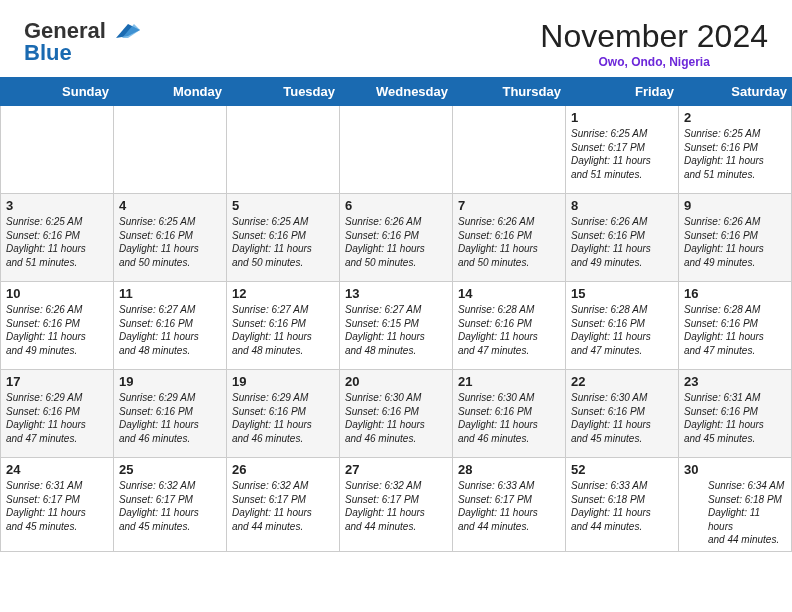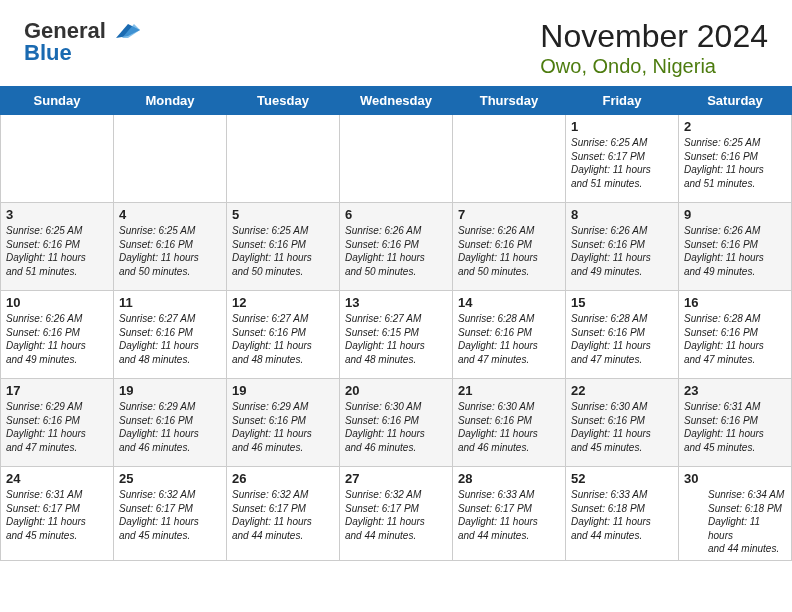--- a/index.html
+++ b/index.html
@@ -15,44 +15,44 @@
       justify-content: space-between;
       align-items: flex-start;
       padding: 18px 24px 8px 24px;
     }
     .logo {
       display: flex;
       flex-direction: column;
       align-items: flex-start;
     }
     .title-block {
-      text-align: left;
+      text-align: center;
     }
     .title-block h1 {
       font-size: 32px;
       font-weight: normal;
       color: #222;
     }
     .title-block h2 {
-      font-size: 20px;
-      font-weight: normal;
-      color: #4d7c0f;
+      font-size: 12px;
+      font-weight: bold;
+      color: #6d28d9;
     }
     .calendar {
       width: 100%;
       border-collapse: collapse;
       table-layout: fixed;
     }
     .calendar thead tr th {
       background: #1a6ab1;
       color: #fff;
       font-size: 13px;
       font-weight: bold;
       padding: 6px 4px;
-      text-align: center;
+      text-align: right;
       border: 1px solid #1a6ab1;
     }
     .calendar tbody tr td {
       vertical-align: top;
       padding: 4px 5px;
       font-size: 10.5px;
       color: #222;
       border: 1px solid #ccc;
       height: 88px;
       background: #fff;

